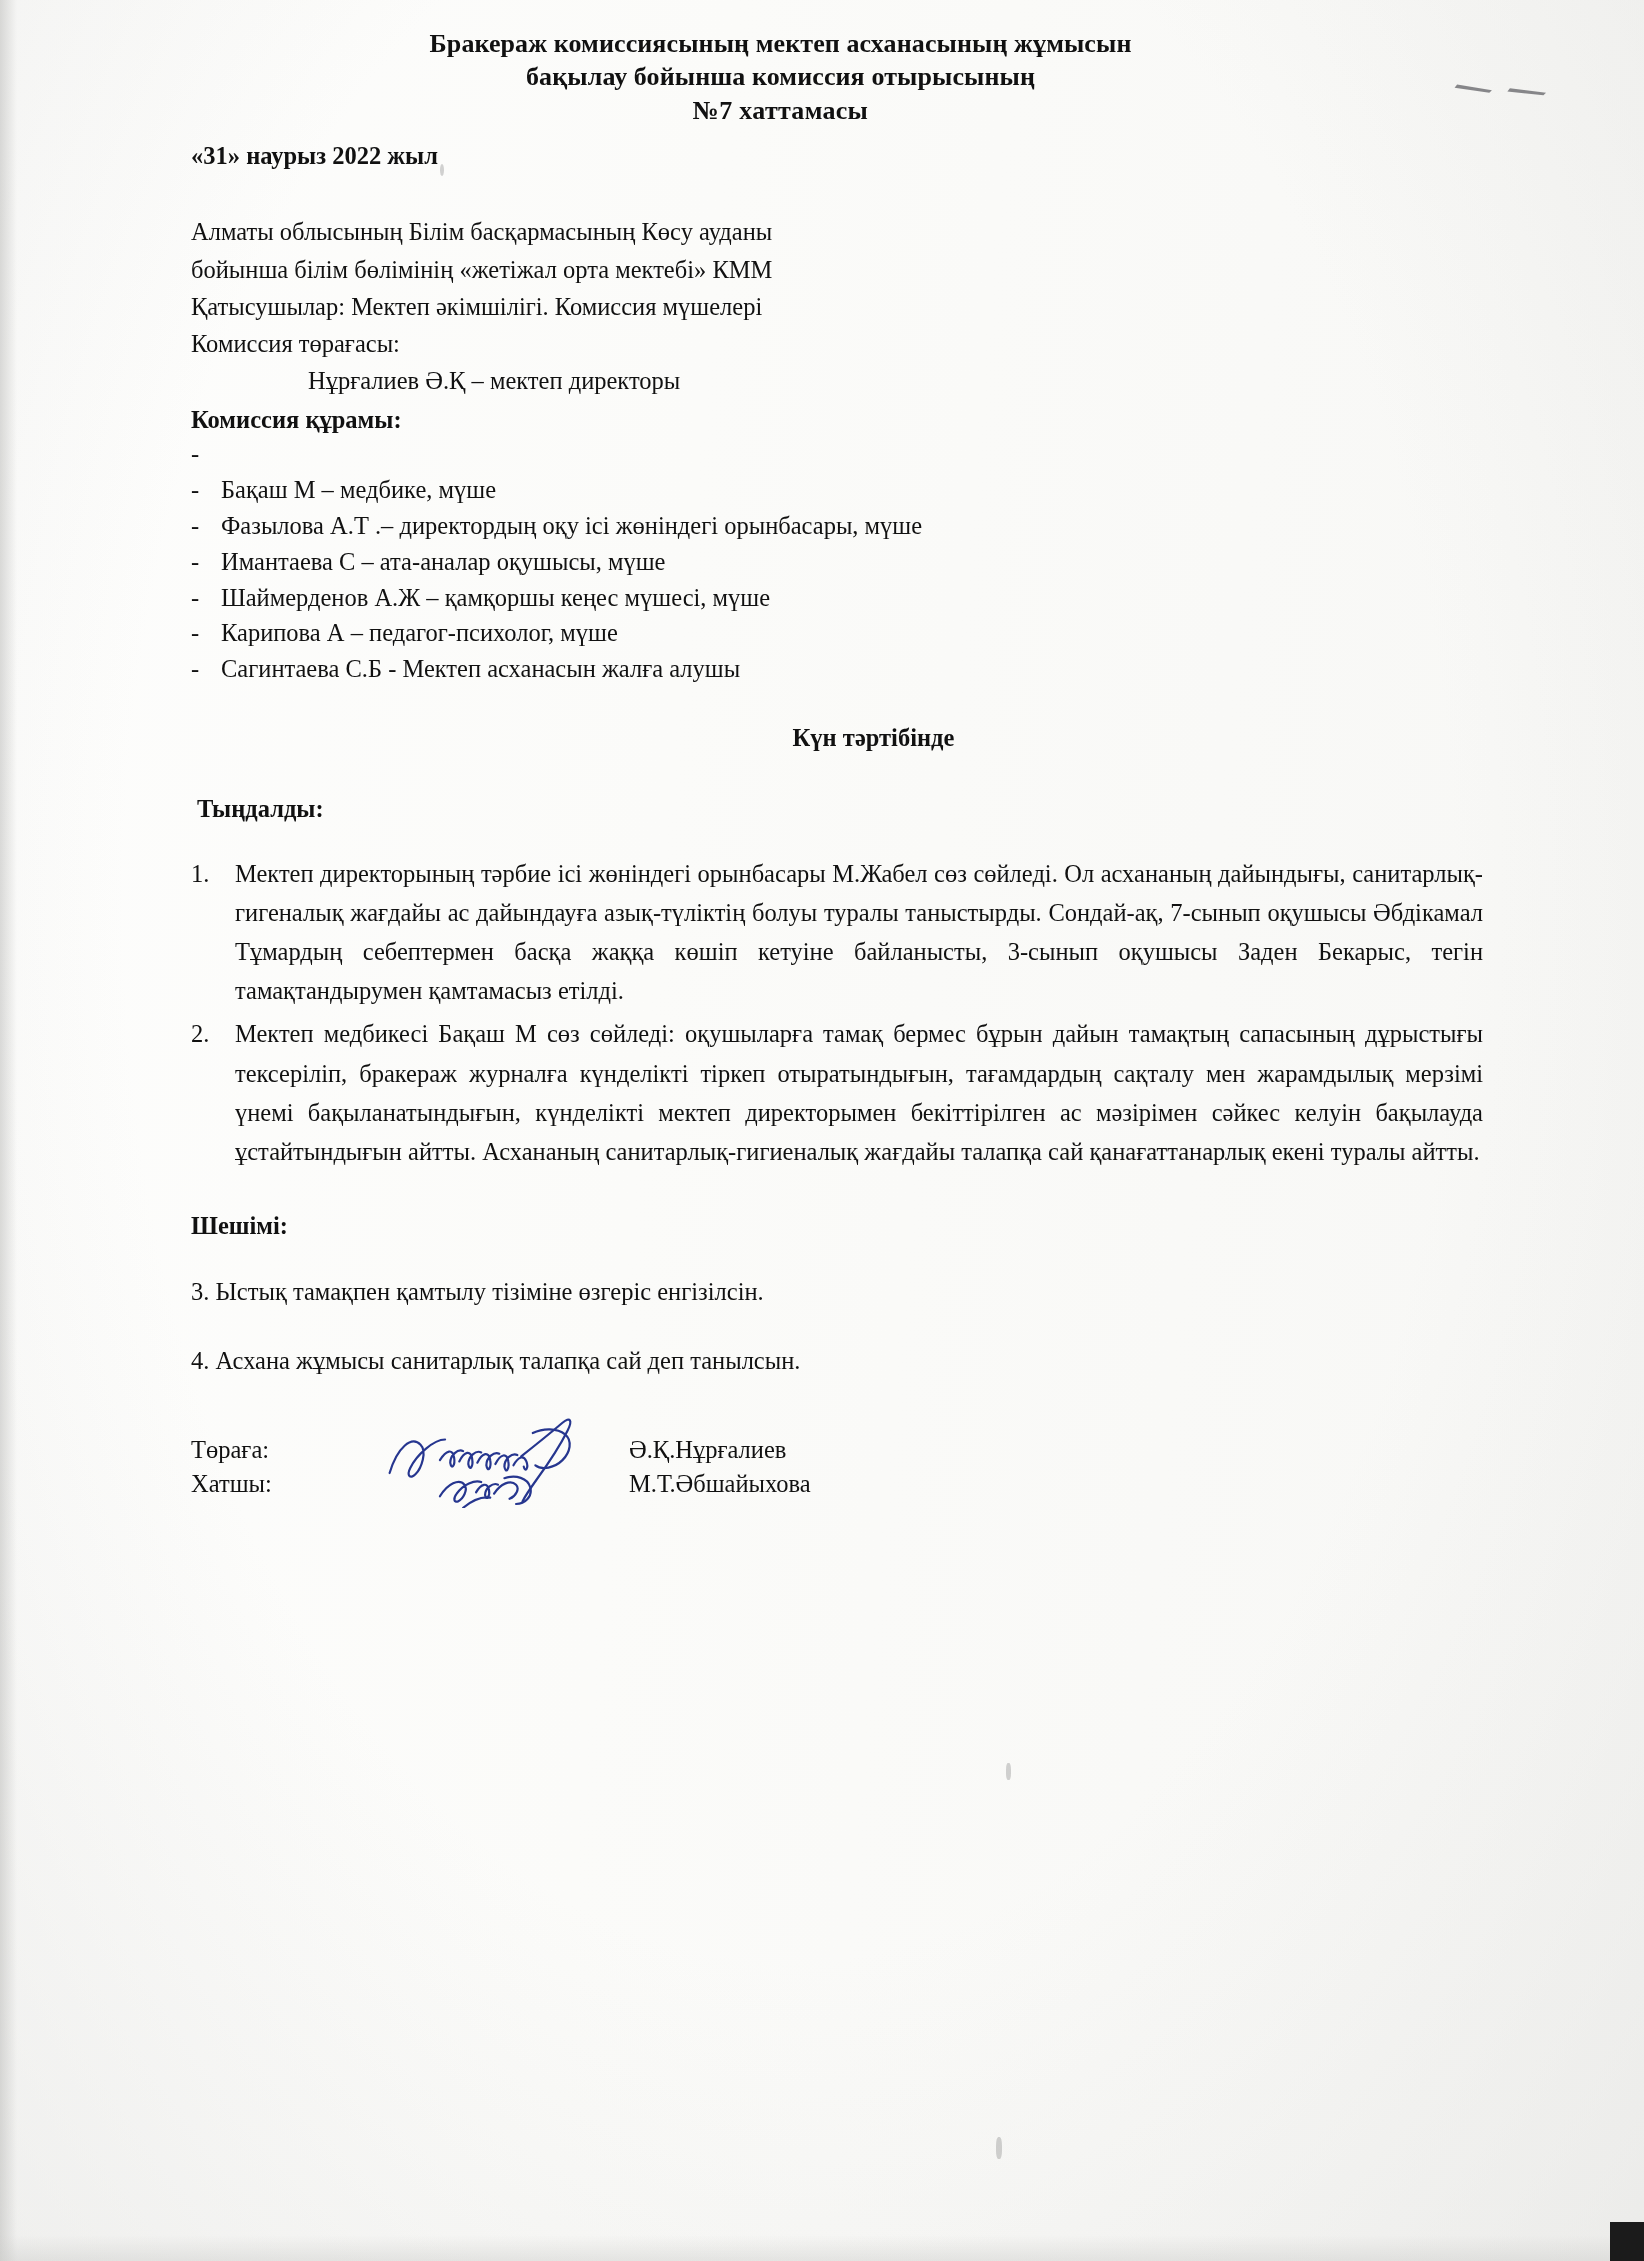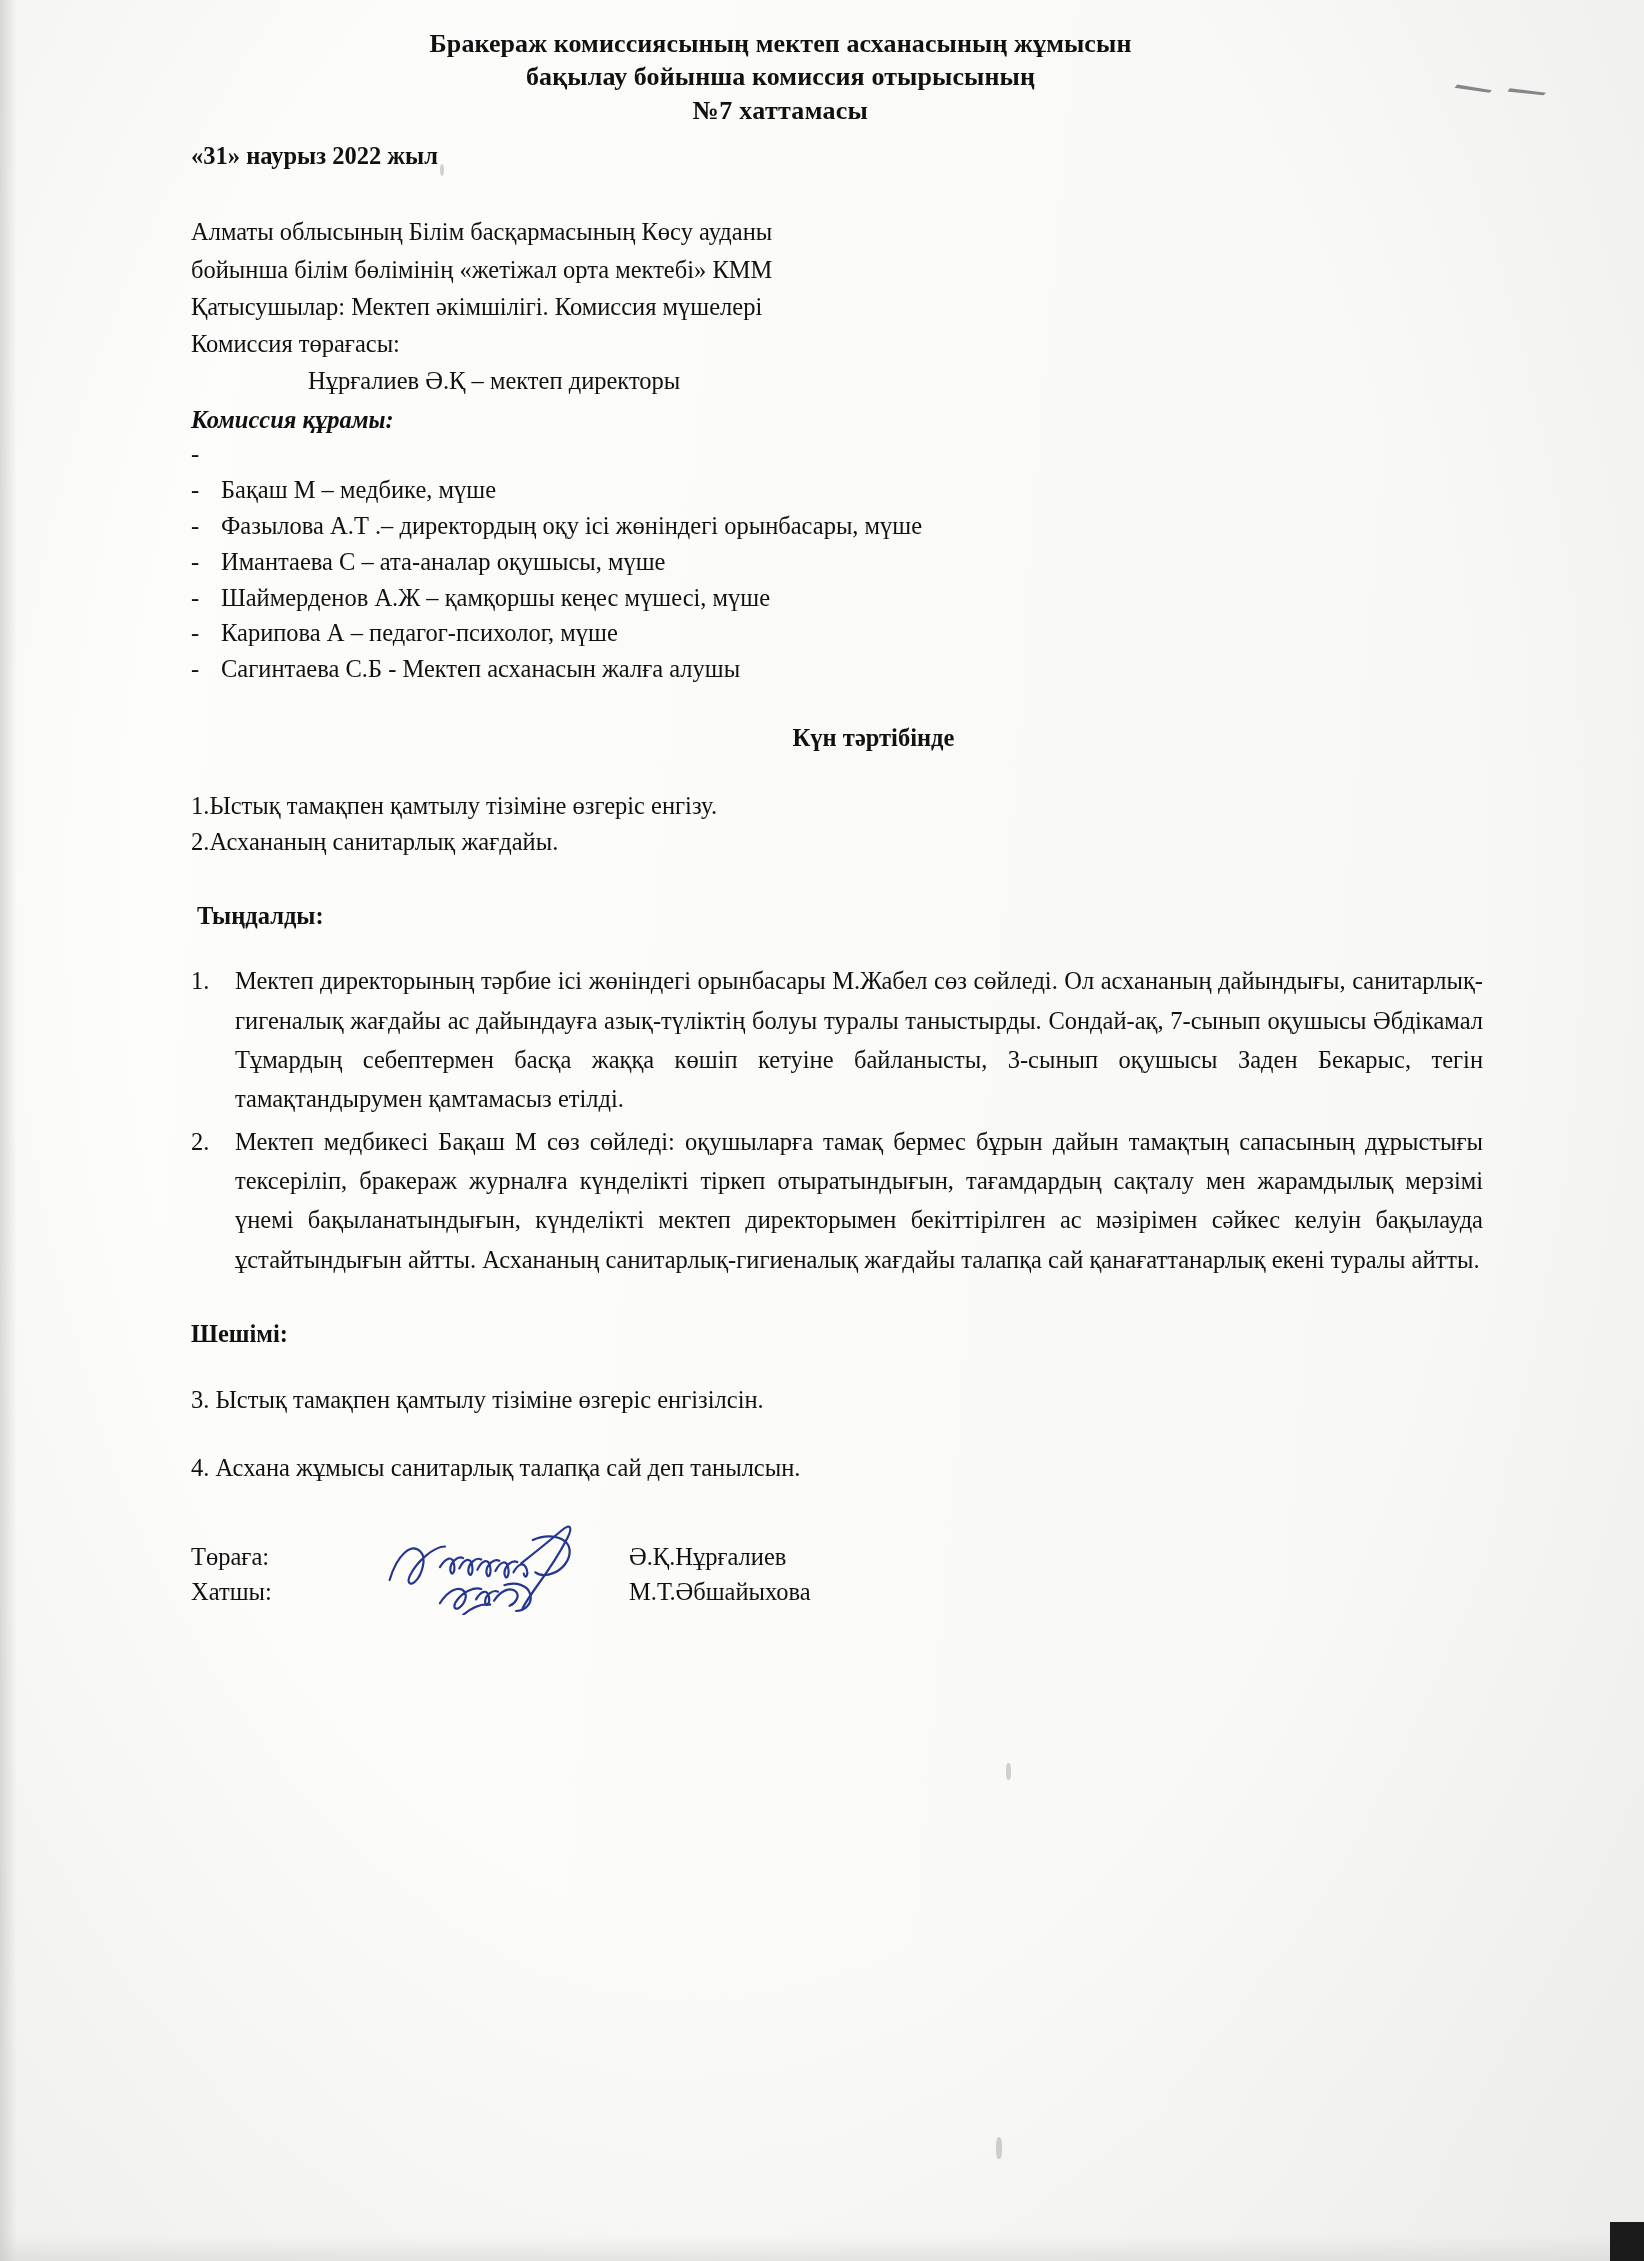--- a/index.html
+++ b/index.html
@@ -85,21 +85,20 @@
   .intro div { white-space: pre; }
   .chair-name {
     margin-left: 117px;
   }
 
   
   .members-heading {
     font-weight: bold;
     font-size: 24.5px;
     margin: 6.4px 0 2.6px 191px;
-    font-style: italic;
   }
   .members-list {
     margin: 0 0 0 191px;
     font-size: 24.5px;
     line-height: 1.46;
   }
   .member-row {
     display: flex;
     align-items: flex-start;
   }
@@ -284,24 +283,20 @@
         <span class="member-dash">-</span>
         <span class="member-text">Карипова А – педагог-психолог, мүше</span>
       </div>
       <div class="member-row">
         <span class="member-dash">-</span>
         <span class="member-text">Сагинтаева С.Б - Мектеп асханасын жалға алушы</span>
       </div>
     </div>
 
     <div class="agenda-heading">Күн тәртібінде</div>
-    <div class="agenda-list">
-      <div>1.Ыстық тамақпен қамтылу тізіміне өзгеріс енгізу.</div>
-      <div>2.Асхананың санитарлық жағдайы.</div>
-    </div>
 
     <div class="heard-heading">Тыңдалды:</div>
     <div class="heard-list">
       <div class="heard-item">
         <span class="heard-num">1.</span>
         <span class="heard-body">Мектеп директорының тәрбие ісі жөніндегі орынбасары М.Жабел сөз сөйледі. Ол асхананың дайындығы, санитарлық-гигеналық жағдайы ас дайындауға азық-түліктің болуы туралы таныстырды. Сондай-ақ, 7-сынып оқушысы Әбдікамал Тұмардың себептермен басқа жаққа көшіп кетуіне байланысты, 3-сынып оқушысы Заден Бекарыс, тегін тамақтандырумен қамтамасыз етілді.</span>
       </div>
       <div class="heard-item">
         <span class="heard-num">2.</span>
         <span class="heard-body">Мектеп медбикесі Бақаш М сөз сөйледі: оқушыларға тамақ бермес бұрын дайын тамақтың сапасының дұрыстығы тексеріліп, бракераж журналға күнделікті тіркеп отыратындығын, тағамдардың сақталу мен жарамдылық мерзімі үнемі бақыланатындығын, күнделікті мектеп директорымен бекіттірілген ас мәзірімен сәйкес келуін бақылауда ұстайтындығын айтты. Асхананың санитарлық-гигиеналық жағдайы талапқа сай қанағаттанарлық екені туралы айтты.</span>

